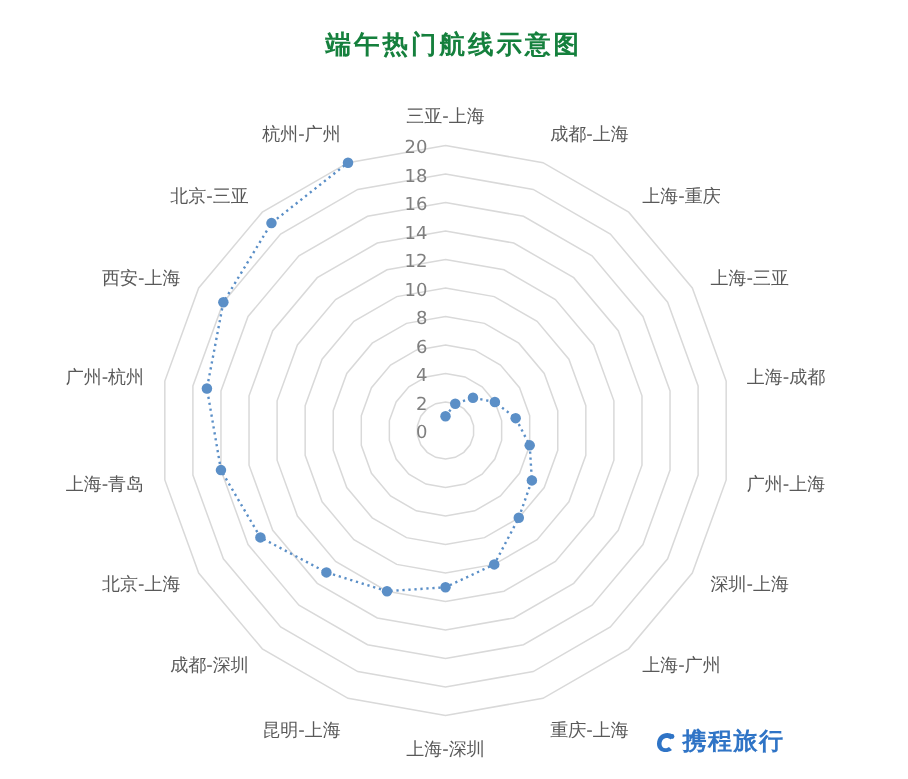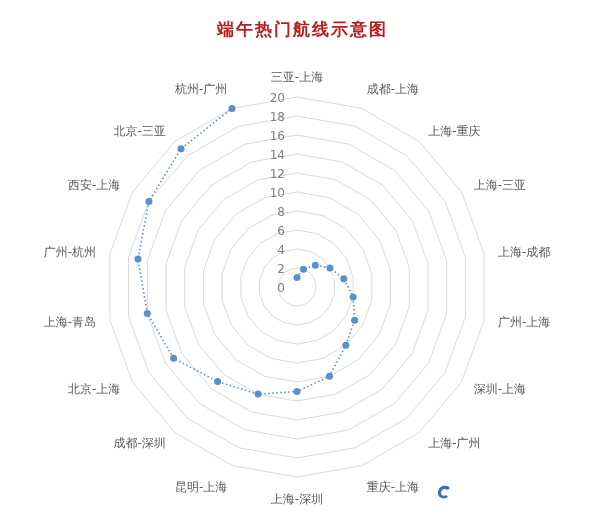--- a/index.html
+++ b/index.html
@@ -1,17 +1,17 @@
 <!DOCTYPE html>
 <html><head>
 <meta charset="utf-8">
 <style>
   html, body { margin:0; padding:0; background:#ffffff; }
   body { width:605px; height:519px; position:relative; overflow:hidden; font-family:"DejaVu Sans", sans-serif; }
-  .title { position:absolute; left:0; top:18px; width:605px; text-align:center; font-size:17px; font-weight:bold; color:#b91c1c; letter-spacing:2px; }
+  .title { position:absolute; left:0; top:18px; width:605px; text-align:center; font-size:17px; font-weight:bold; color:#15803d; letter-spacing:2px; }
   svg { position:absolute; left:0; top:0; }
   .logo { position:absolute; left:436px; top:484px; display:flex; align-items:center; gap:3px; color:#2f74c6; font-weight:bold; font-size:16px; letter-spacing:1px; }
   .logo-mark { width:16px; height:16px; }
 </style>
 </head>
 <body>
 
 <div class="title">端午热门航线示意图</div>
 
 <svg id="radar" width="605" height="519" viewBox="0 0 605 519">
@@ -73,13 +73,14 @@
     <circle cx="148.909655952861" cy="201.5" r="3.5" fill="#5b8fc7"></circle>
     <circle cx="180.97683645157963" cy="148.72897801702447" r="3.5" fill="#5b8fc7"></circle>
     <circle cx="232.01617276812283" cy="108.45840205067745" r="3.5" fill="#5b8fc7"></circle>
   </svg>
 
 <div class="logo">
   <svg class="logo-mark" viewBox="0 0 16 16" style="position:static">
     <path d="M13 3 C9 0 2 2 2 9 C2 14 8 16 12 13 L10 11 C7 13 5 11 5 9 C5 5 9 4 11 6 Z" fill="#2f74c6"></path>
     <circle cx="12" cy="4" r="1.6" fill="#2f74c6"></circle>
   </svg>
+  <span>携程旅行</span>
 </div>
 
 </body></html>

